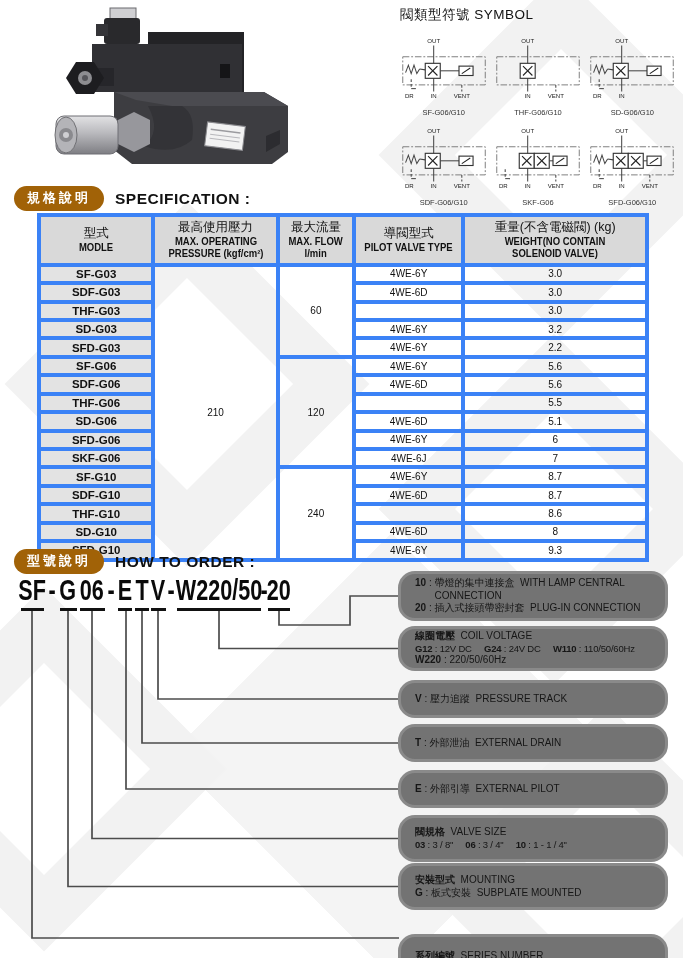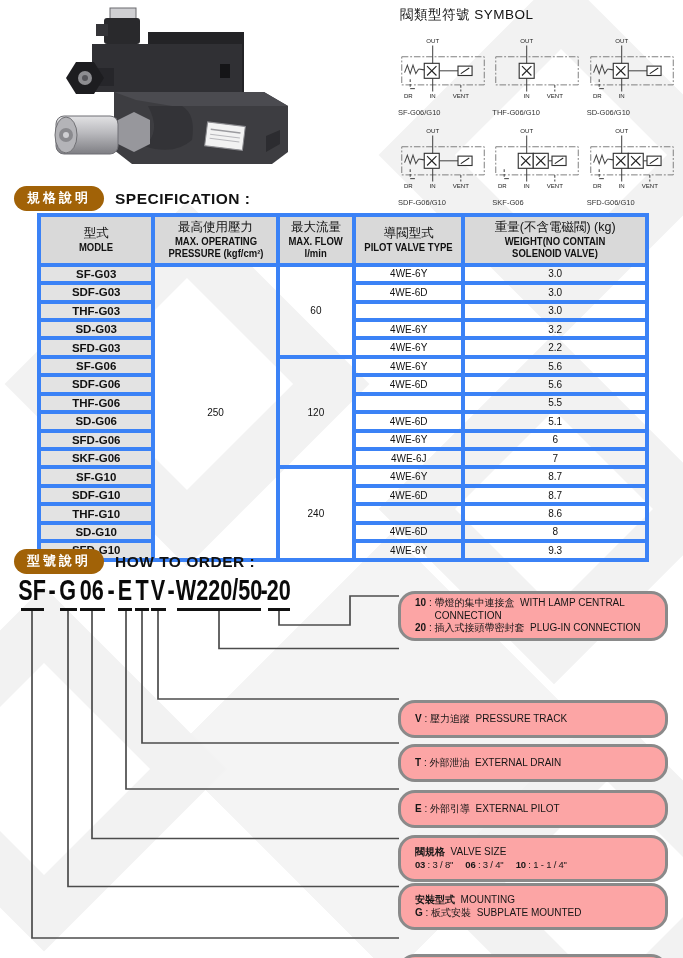--- a/index.html
+++ b/index.html
@@ -13,21 +13,21 @@
   .wm3{left:430px;top:385px;width:140px;height:140px;}
   .wm4{left:235px;top:598px;width:205px;height:205px;}
   .wm5{left:-85px;top:640px;width:150px;height:150px;}
   .wm6{left:478px;top:758px;width:150px;height:150px;}
   
   .photo{position:absolute;left:52px;top:4px;z-index:2;}
   
   .symbols{position:absolute;left:398px;top:6px;width:280px;z-index:2;}
   .sym-title{font-size:13.5px;color:#111;margin:0 0 8px 2px;letter-spacing:.5px;}
   .sym-grid{display:grid;grid-template-columns:repeat(3,1fr);column-gap:3px;row-gap:5px;}
-  .symbol{text-align:left;}
+  .symbol{text-align:center;}
   .sym-name{font-size:7.5px;color:#333;margin-top:0;}
   
   .sec-head{position:absolute;left:14px;display:flex;align-items:center;gap:11px;z-index:2;}
   .spec-head{top:186px;}
   .order-head{top:549px;}
   .badge{background:#a16207;color:#fff;font-weight:bold;font-size:13px;letter-spacing:3px;
          padding:3px 13px 4px;border-radius:13px;}
   .sec-title{font-weight:bold;font-size:15.5px;color:#111;letter-spacing:.5px;}
   
   .spec-table{position:absolute;left:37px;top:213px;width:612px;z-index:2;
@@ -40,23 +40,23 @@
   .spec-table tbody td{height:14.45px;font-size:10px;color:#111;background:transparent;}
   .spec-table td.model{background:#e3e3e3;font-weight:bold;font-size:11.5px;}
   
   .code-seg,.code-dash{position:absolute;top:573px;height:34px;z-index:2;display:flex;
         align-items:center;justify-content:center;font-weight:bold;font-size:30px;color:#0a0a0a;}
   .code-seg>span,.code-dash>span{display:inline-block;transform:scaleX(.72);white-space:nowrap;}
   
   .connectors{position:absolute;left:0;top:0;z-index:1;pointer-events:none;}
   
   .bubble{position:absolute;left:398px;width:270px;box-sizing:border-box;z-index:2;
-          background:#fca5a5;border:3px solid #8a8a8a;border-radius:17px;
+          background:#737373;border:3px solid #8a8a8a;border-radius:17px;
           display:flex;flex-direction:column;justify-content:center;
-          padding:3px 8px 3px 14px;font-size:10px;color:#161616;line-height:1.26;margin-top:20px;}
+          padding:3px 8px 3px 14px;font-size:10px;color:#161616;line-height:1.26;}
   .bubble .line{white-space:pre-wrap;}
   .bubble .line.tight{font-size:9.5px;letter-spacing:-.2px;}
   .bubble b{font-weight:bold;}
 </style>
 </head>
 <body>
 
 <div class="page">
 
   <div class="wm wm1"></div>
@@ -269,21 +269,21 @@
           <th>
             <div class="h-zh">重量(不含電磁閥) (kg)</div>
             <div class="h-en"><span>WEIGHT(NO CONTAIN
 SOLENOID VALVE)</span></div>
           </th>
         </tr>
       </thead>
     <tbody id="specBody">
         <tr>
           <td class="model">SF-G03</td>
-          <td rowspan="16">250</td>
+          <td rowspan="16">210</td>
           <td rowspan="5">60</td>
           <td>4WE-6Y</td>
           <td>3.0</td>
         </tr>
         <tr>
           <td class="model">SDF-G03</td>
           <td>4WE-6D</td>
           <td>3.0</td>
         </tr>
         <tr>
@@ -405,20 +405,25 @@
       <span>-</span>
     </div>
     <div class="code-dash" style="left: 256px; width: 16px;">
       <span>-</span>
     </div>
     <div class="bubble" style="top: 571px; height: 50px;">
       <div class="line"><b>10</b><span> : 帶燈的集中連接盒  WITH LAMP CENTRAL</span></div>
       <div class="line"><span>       CONNECTION</span></div>
       <div class="line"><b>20</b><span> : 插入式接頭帶密封套  PLUG-IN CONNECTION</span></div>
     </div>
+    <div class="bubble" style="top: 626px; height: 45px;">
+      <div class="line"><b>線圈電壓</b><span>  COIL VOLTAGE</span></div>
+      <div class="line tight"><b>G12</b><span> : 12V DC     </span><b>G24</b><span> : 24V DC     </span><b>W110</b><span> : 110/50/60Hz</span></div>
+      <div class="line"><b>W220</b><span> : 220/50/60Hz</span></div>
+    </div>
     <div class="bubble" style="top: 680px; height: 38px;">
       <div class="line"><b>V</b><span> : 壓力追蹤  PRESSURE TRACK</span></div>
     </div>
     <div class="bubble" style="top: 770px; height: 38px;">
       <div class="line"><b>E</b><span> : 外部引導  EXTERNAL PILOT</span></div>
     </div>
     <div class="bubble" style="top: 724px; height: 38px;">
       <div class="line"><b>T</b><span> : 外部泄油  EXTERNAL DRAIN</span></div>
     </div>
     <div class="bubble" style="top: 815px; height: 47px;">

